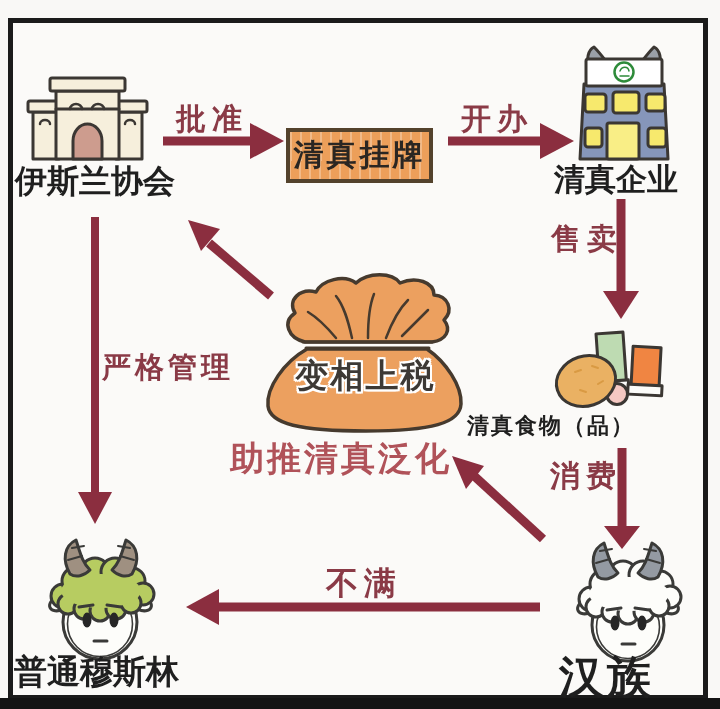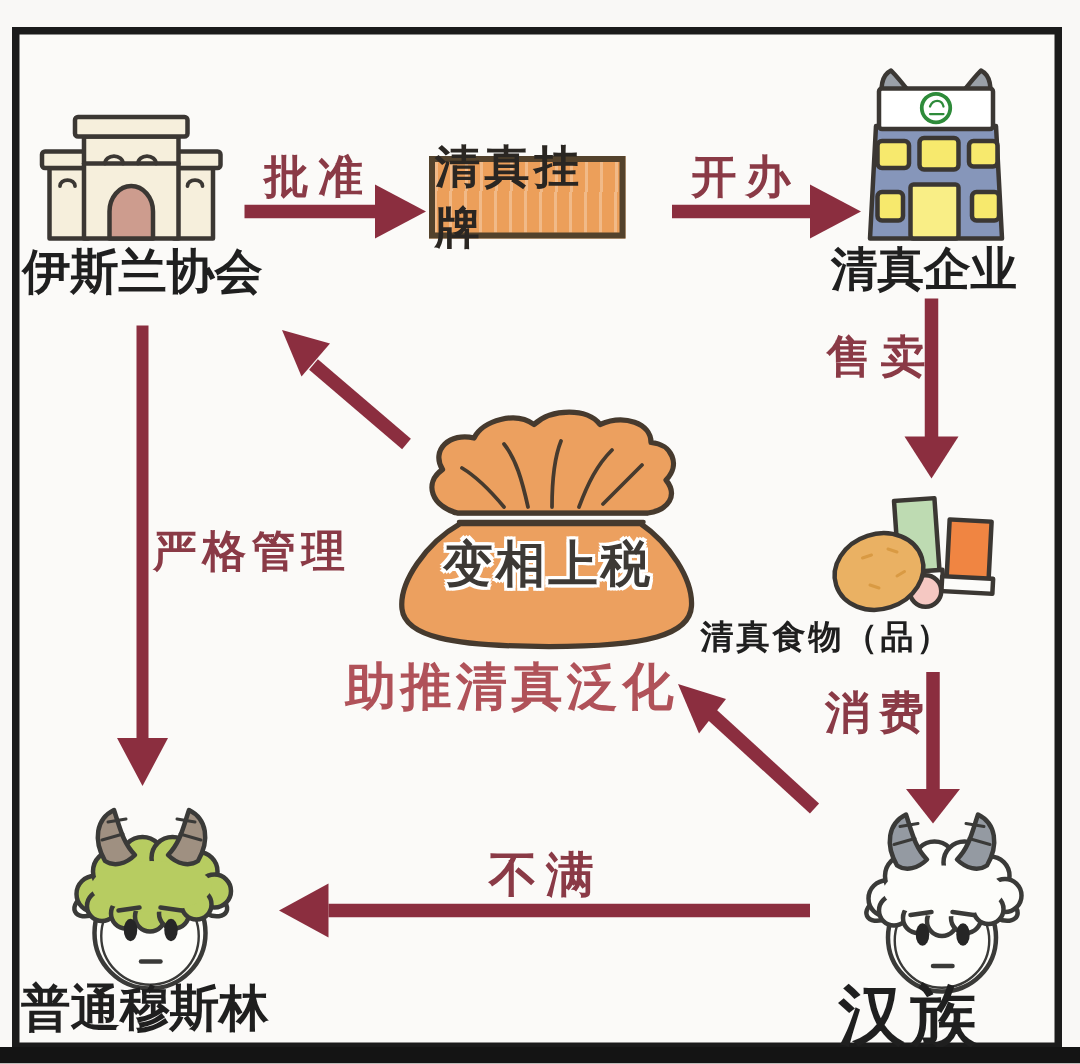--- a/index.html
+++ b/index.html
@@ -22,27 +22,28 @@
     position:absolute;left:0;top:698px;width:720px;height:11px;
     background:#141414;
   }
   svg.art{position:absolute;left:0;top:0;}
   .lbl{
     position:absolute;
     font-weight:700;
     color:#1f1f1f;
     white-space:nowrap;
     line-height:1.1;
+    font-family:Liberation Serif, serif;
   }
   .lbl.maroon{color:#8a3a46;}
   .lbl.pink{color:#b05259;letter-spacing:3px;}
   .node-label{font-size:32px;}
   .edge-label{font-size:30px;letter-spacing:6px;}
   .plaque{
-    position:absolute;left:286px;top:104px;width:131px;height:55px;
+    position:absolute;left:286px;top:128px;width:147px;height:55px;
     box-sizing:border-box;
     border:4px solid #53422c;
     background:
       repeating-linear-gradient(91deg,
         rgba(255,255,255,0.28) 0px, rgba(255,255,255,0.28) 2px,
         rgba(0,0,0,0) 2px, rgba(0,0,0,0) 10px),
       #ec9f5a;
     display:flex;align-items:center;justify-content:center;
     font-size:30px;font-weight:700;color:#2a2622;letter-spacing:3px;
   }

